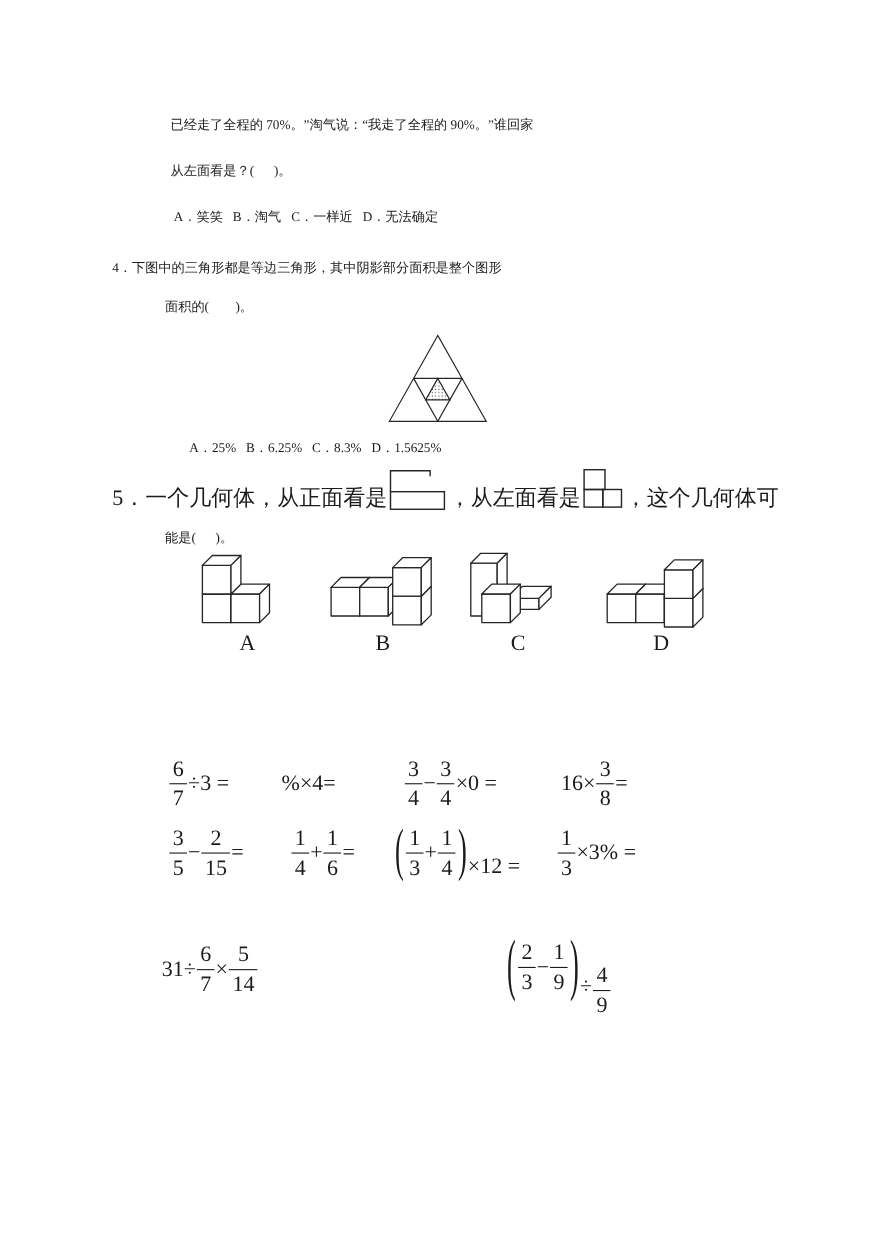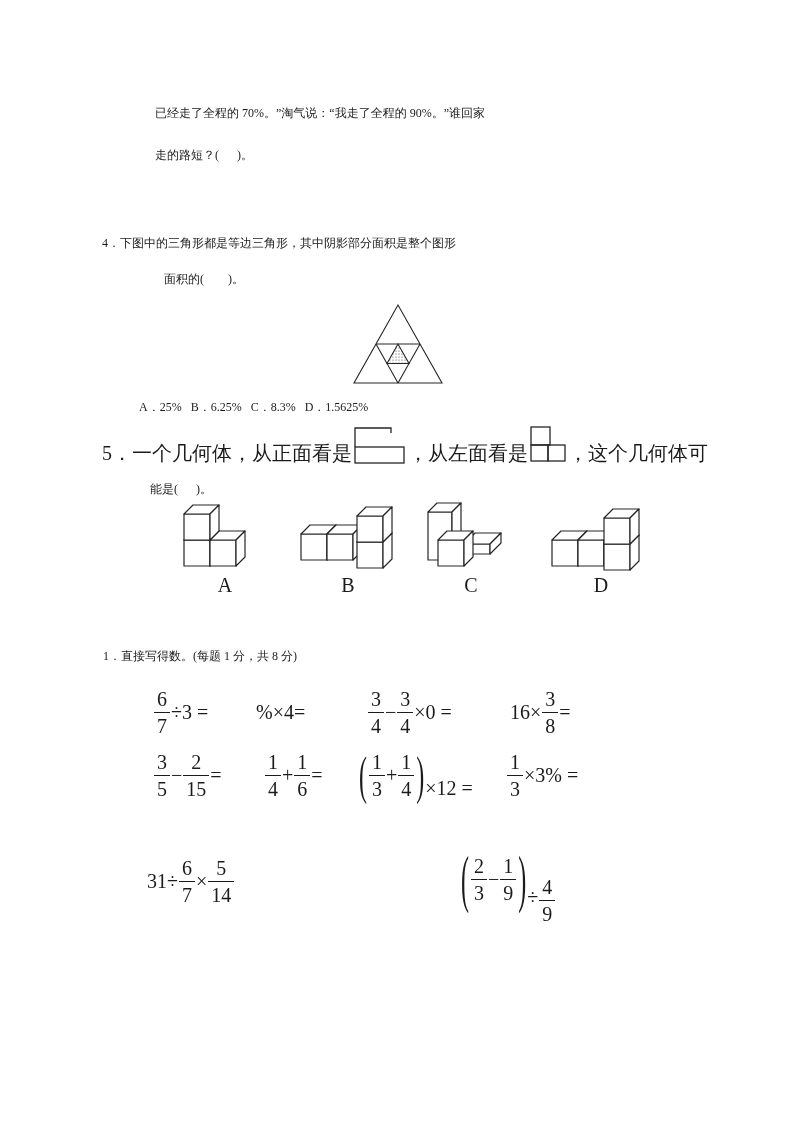--- a/index.html
+++ b/index.html
@@ -22,43 +22,44 @@
   .fd{border-top:1.4px solid #1b1b1b;padding:3px 3px 0 3px;font-size:20px;}
   .bp{display:inline-block;font-size:24px;line-height:1;margin:0 1px;}
   .tx{display:inline-block;}
 </style>
 </head>
 <body>
 
 <div id="page">
 
   <div class="t" style="left:155px;top:106px">已经走了全程的 70%。”淘气说：“我走了全程的 90%。”谁回家</div>
-  <div class="t" style="left:155px;top:148px">走的路短？(      )。</div>
+  <div class="t" style="left:155px;top:148px">从左面看是？(      )。</div>
+  <div class="t" style="left:158px;top:190px">A．笑笑   B．淘气   C．一样近   D．无法确定</div>
 
   <div class="t" style="left:102px;top:236px">4．下图中的三角形都是等边三角形，其中阴影部分面积是整个图形</div>
-  <div class="t" style="left:164px;top:272px">面积的(        )。</div>
+  <div class="t" style="left:150px;top:272px">面积的(        )。</div>
 
   <div class="fig" style="left:350px;top:302px">
     <svg width="100" height="86" viewBox="0 0 100 86">
       <defs>
         <pattern id="dots" width="3" height="3" patternUnits="userSpaceOnUse">
           <circle cx="1" cy="1" r="0.55" fill="#333"></circle>
         </pattern>
       </defs>
       <g fill="none" stroke="#262626" stroke-width="1.1">
         <polygon points="48,3 4,81 92,81"></polygon>
         <line x1="26" y1="42" x2="70" y2="42"></line>
         <line x1="26" y1="42" x2="48" y2="81"></line>
         <line x1="70" y1="42" x2="48" y2="81"></line>
         <polygon points="48,42 37,61.5 59,61.5" fill="url(#dots)"></polygon>
       </g>
     </svg>
   </div>
 
-  <div class="t" style="left:139px;top:400px">A．25%   B．6.25%   C．8.3%   D．1.5625%</div>
+  <div class="t" style="left:172px;top:400px">A．25%   B．6.25%   C．8.3%   D．1.5625%</div>
 
   <div class="qrow" style="left:102px;top:420px;height:46px">
     <span class="t2">5．一个几何体，从正面看是</span>
     <svg width="54" height="40" viewBox="0 0 54 40">
       <g fill="none" stroke="#262626" stroke-width="1.3">
         <path d="M2,22 V3 H38 V8"></path>
         <rect x="2" y="22" width="49" height="16"></rect>
       </g>
     </svg>
     <span class="t2">，从左面看是</span>
@@ -129,21 +130,20 @@
         <polygon points="58,44 84,44 84,70 58,70" fill="#ffffff" stroke="#262626" stroke-width="1.2" stroke-linejoin="round"></polygon>
         <polygon points="58,44 67,35 93,35 84,44" fill="#ffffff" stroke="#262626" stroke-width="1.2" stroke-linejoin="round"></polygon>
         <polygon points="84,44 93,35 93,61 84,70" fill="#ffffff" stroke="#262626" stroke-width="1.2" stroke-linejoin="round"></polygon>
         <polygon points="58,18 84,18 84,44 58,44" fill="#ffffff" stroke="#262626" stroke-width="1.2" stroke-linejoin="round"></polygon>
         <polygon points="58,18 67,9 93,9 84,18" fill="#ffffff" stroke="#262626" stroke-width="1.2" stroke-linejoin="round"></polygon>
         <polygon points="84,18 93,9 93,35 84,44" fill="#ffffff" stroke="#262626" stroke-width="1.2" stroke-linejoin="round"></polygon>
       </svg>
     <div class="lbl">D</div>
   </div>
 
-  <div class="t" style="left:103px;top:649px">1．直接写得数。(每题 1 分，共 8 分)</div>
 
   <div class="expr" style="left:153px;top:686px"><span class="frac"><span class="fn">6</span><span class="fd">7</span></span><span class="tx">÷3 =</span></div>
   <div class="expr" style="left:256px;top:686px"><span class="tx">%×4=</span></div>
   <div class="expr" style="left:367px;top:686px"><span class="frac"><span class="fn">3</span><span class="fd">4</span></span><span class="tx">−</span><span class="frac"><span class="fn">3</span><span class="fd">4</span></span><span class="tx">×0 =</span></div>
   <div class="expr" style="left:510px;top:686px"><span class="tx">16×</span><span class="frac"><span class="fn">3</span><span class="fd">8</span></span><span class="tx">=</span></div>
 
   <div class="expr" style="left:153px;top:749px"><span class="frac"><span class="fn">3</span><span class="fd">5</span></span><span class="tx">−</span><span class="frac"><span class="fn">2</span><span class="fd">15</span></span><span class="tx">=</span></div>
   <div class="expr" style="left:264px;top:749px"><span class="frac"><span class="fn">1</span><span class="fd">4</span></span><span class="tx">+</span><span class="frac"><span class="fn">1</span><span class="fd">6</span></span><span class="tx">=</span></div>
   <div class="expr" style="left:358px;top:746px;height:58px"><span class="bp" style="transform: scaleY(2.2);">(</span><span class="frac"><span class="fn">1</span><span class="fd">3</span></span><span class="tx">+</span><span class="frac"><span class="fn">1</span><span class="fd">4</span></span><span class="bp" style="transform: scaleY(2.2);">)</span><span class="tx" style="position: relative; top: 13px;">×12 =</span></div>
   <div class="expr" style="left:506px;top:749px"><span class="frac"><span class="fn">1</span><span class="fd">3</span></span><span class="tx">×3% =</span></div>

